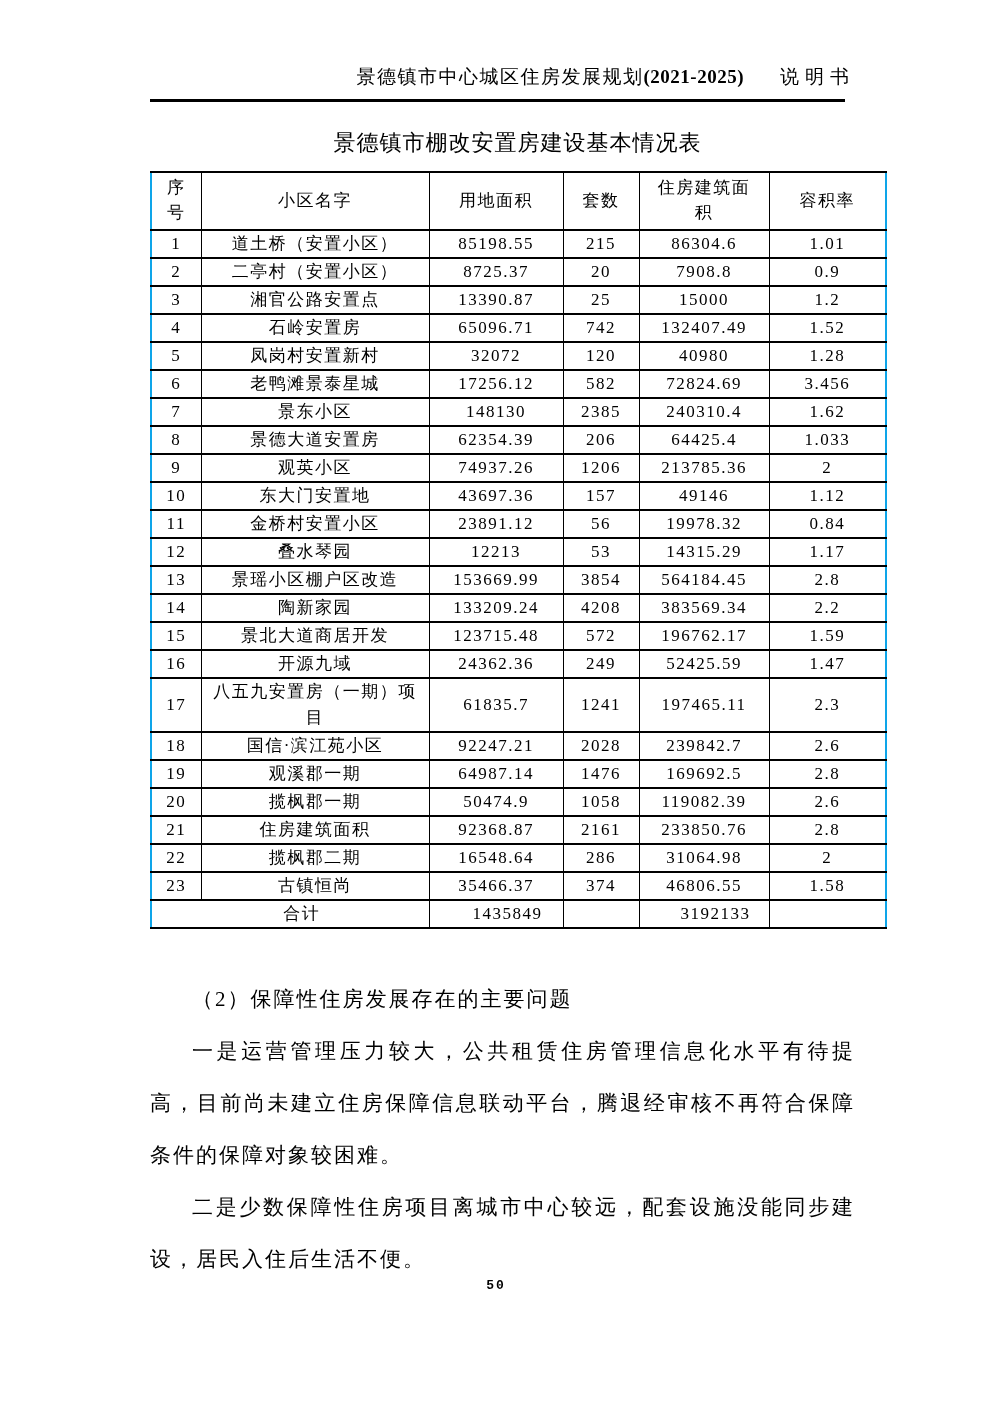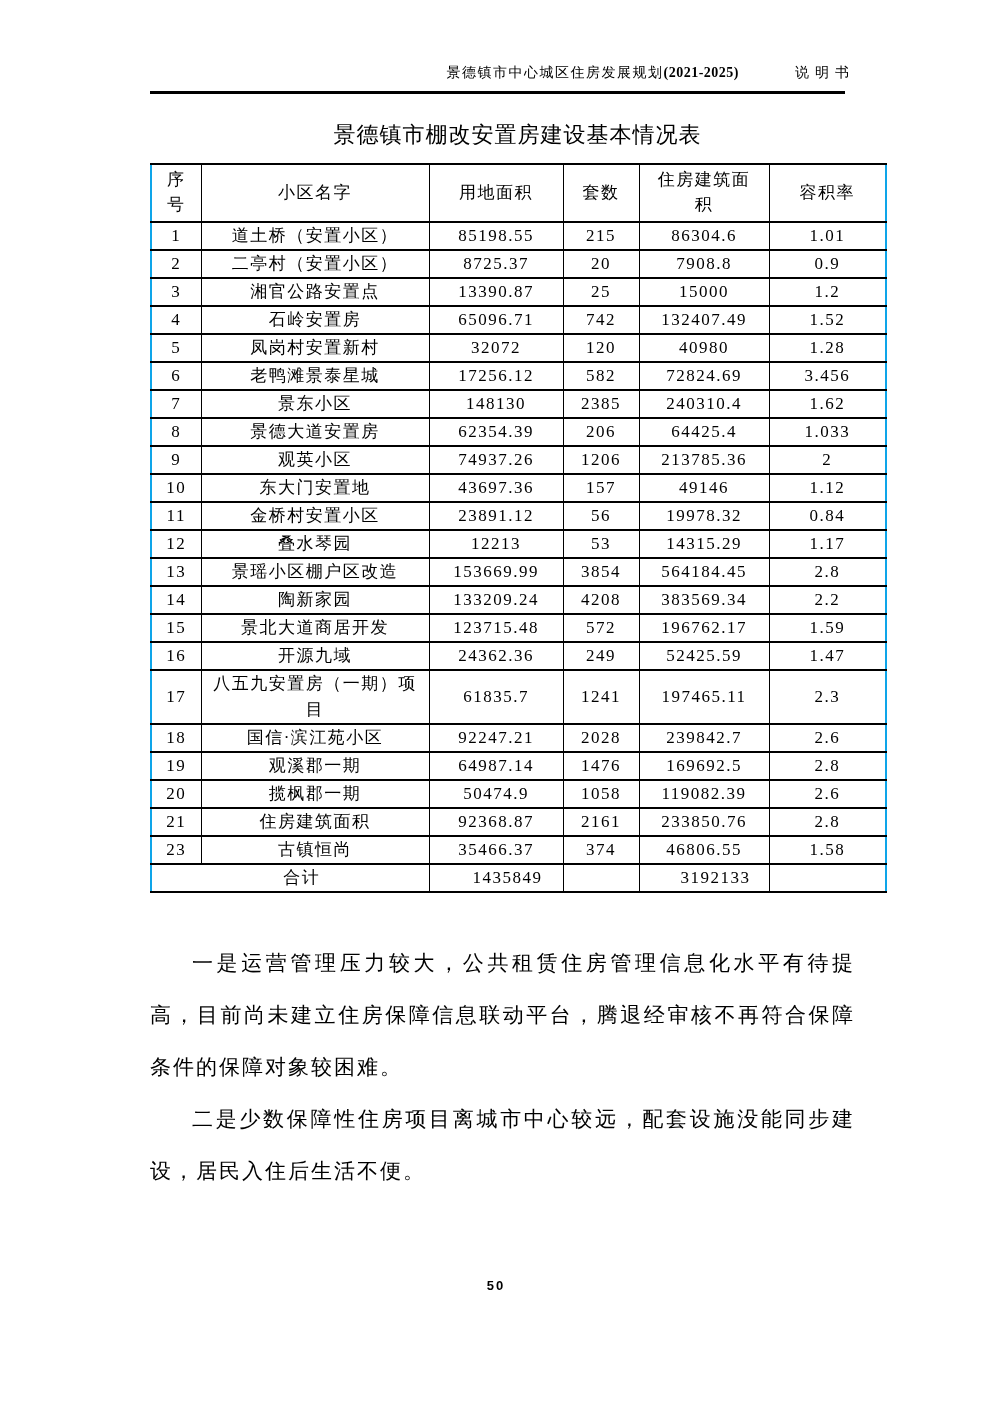--- a/index.html
+++ b/index.html
@@ -7,24 +7,24 @@
   body {
     width:992px; height:1403px; position:relative;
     color:#000;
     font-family:"Liberation Serif","DejaVu Serif",serif;
   }
   .content { position:absolute; left:150px; top:64px; width:735px; }
 
   
   .doc-header {
     display:flex; justify-content:flex-end; align-items:baseline;
-    width:705px; font-size:14px; letter-spacing:1.5px; white-space:nowrap;
+    width:705px; font-size:19px; letter-spacing:1.5px; white-space:nowrap;
   }
   .doc-years { font-weight:bold; letter-spacing:0.5px; }
-  .doc-label { margin-left:56px; letter-spacing:6px; }
+  .doc-label { margin-left:36px; letter-spacing:6px; }
   .header-rule { width:695px; height:3px; background:#000; margin-top:9px; }
 
   
   .table-title {
     width:735px; text-align:center; margin-top:26px;
     font-size:22px; font-weight:normal; letter-spacing:1px;
   }
 
   
   table.main {
@@ -50,21 +50,21 @@
   .body-text { width:705px; margin-top:44px; font-size:21px; line-height:52px; }
   .body-text .section-heading { text-indent:2em; letter-spacing:2px; }
   .body-text p {
     text-indent:2em; text-align:justify; text-justify:inter-ideograph;
     letter-spacing:2px;
   }
 
   
   .page-number {
     position:absolute; left:0; top:1278px; width:992px; text-align:center;
-    font-family:Liberation Sans, sans-serif;
+    font-family:Liberation Mono, monospace;
     font-size:13px; font-weight:bold; letter-spacing:2px;
   }
 </style>
 </head>
 <body>
 
 <div class="content">
 
   <div class="doc-header">
     <span><span>景德镇市中心城区住房发展规划</span><span class="doc-years">(2021-2025)</span></span>
@@ -277,20 +277,28 @@
 
         <tr>
           <td>21</td>
           <td>住房建筑面积</td>
           <td>92368.87</td>
           <td>2161</td>
           <td>233850.76</td>
           <td>2.8</td>
         </tr>
 
+        <tr>
+          <td>22</td>
+          <td>揽枫郡二期</td>
+          <td>16548.64</td>
+          <td>286</td>
+          <td>31064.98</td>
+          <td>2</td>
+        </tr>
 
         <tr>
           <td>23</td>
           <td>古镇恒尚</td>
           <td>35466.37</td>
           <td>374</td>
           <td>46806.55</td>
           <td>1.58</td>
         </tr>
       </tbody>
@@ -299,19 +307,20 @@
         <td colspan="2">合计</td>
         <td class="total-num">1435849</td>
         <td></td>
         <td class="total-num">3192133</td>
         <td></td>
       </tr>
     </tfoot>
   </table>
 
   <div class="body-text">
+    <div class="section-heading">（2）保障性住房发展存在的主要问题</div>
     <p>一是运营管理压力较大，公共租赁住房管理信息化水平有待提高，目前尚未建立住房保障信息联动平台，腾退经审核不再符合保障条件的保障对象较困难。</p>
     <p>二是少数保障性住房项目离城市中心较远，配套设施没能同步建设，居民入住后生活不便。</p>
   </div>
 
 </div>
 
 <div class="page-number">50</div>
 
 </body></html>

